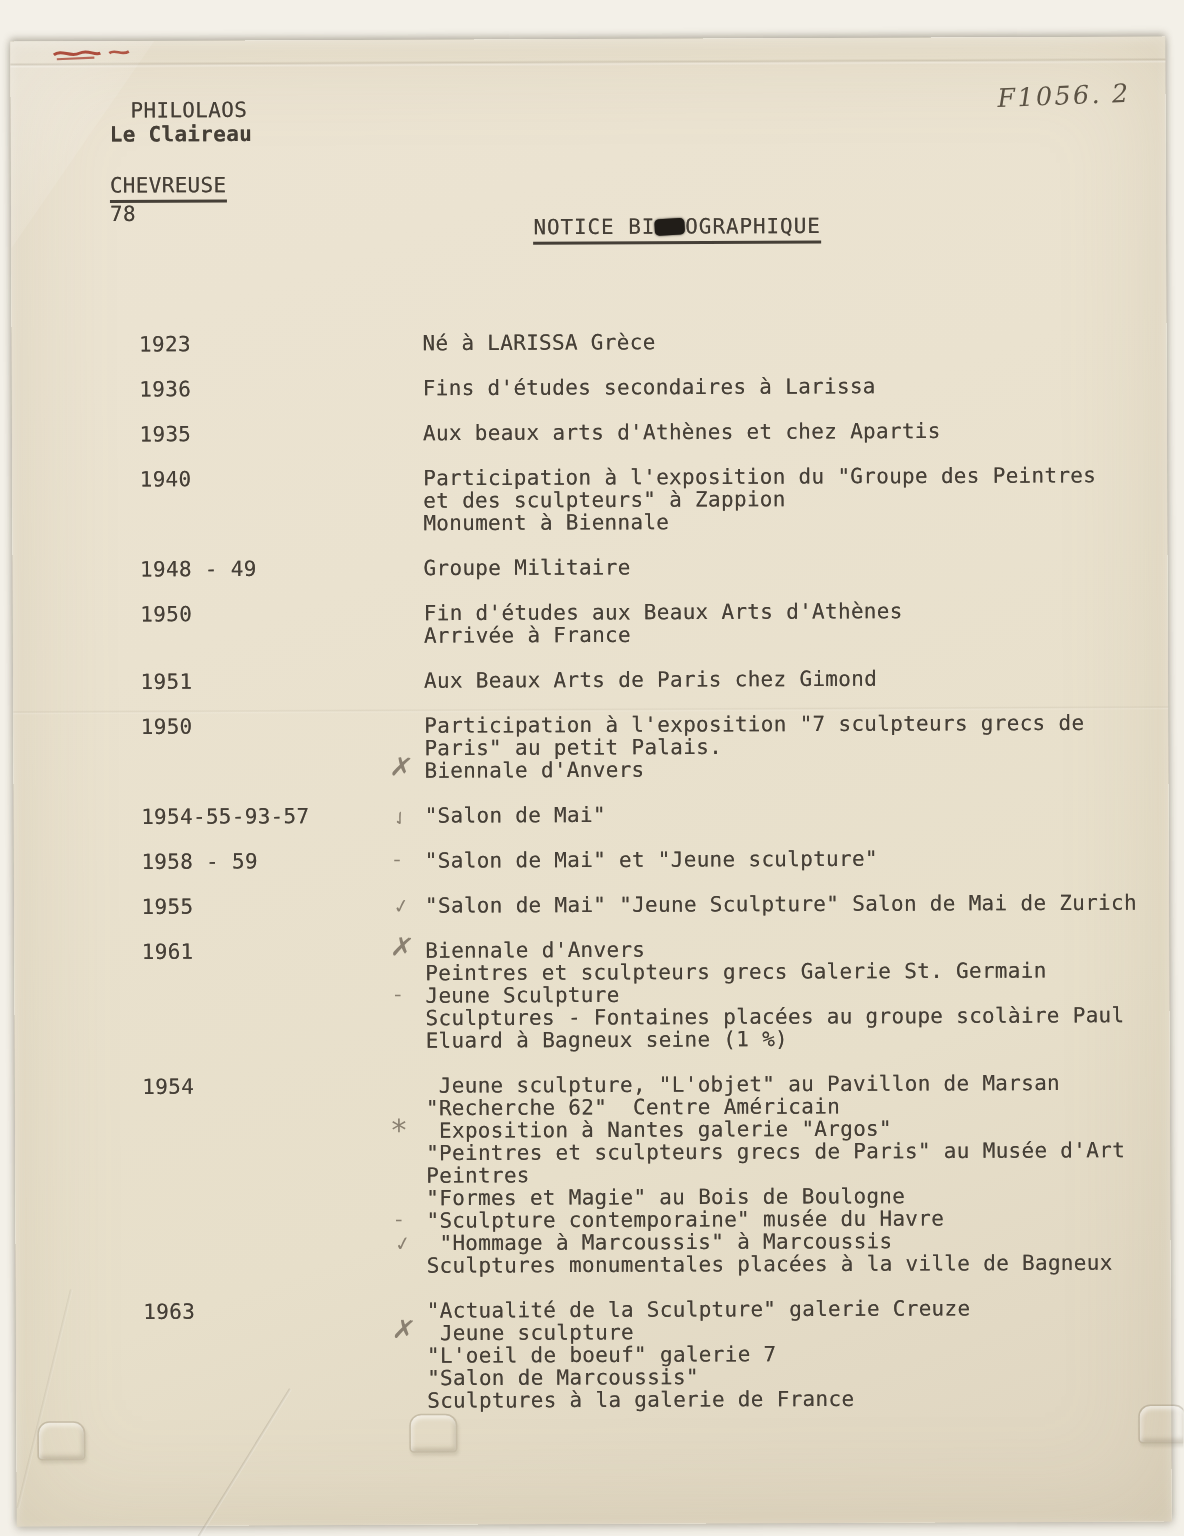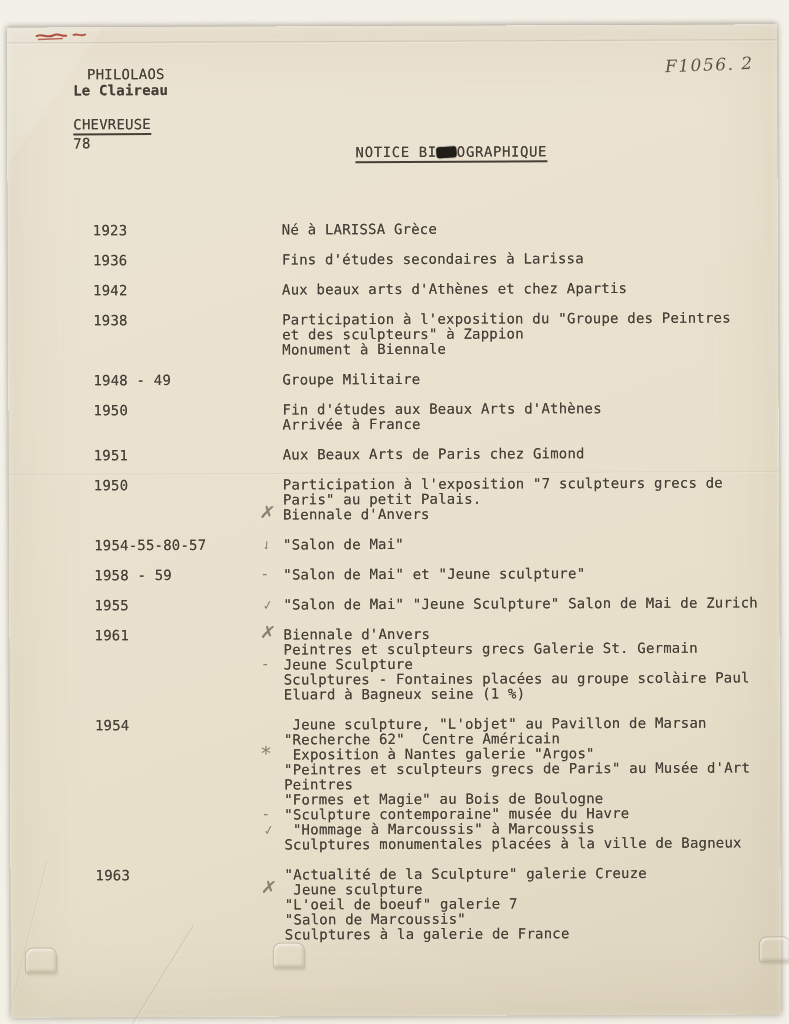--- a/index.html
+++ b/index.html
@@ -106,27 +106,27 @@
             <div class="line"><span>Né à LARISSA Grèce</span></div>
           </div>
         </div>
         <div class="entry">
           <div class="year">1936</div>
           <div class="lines">
             <div class="line"><span>Fins d'études secondaires à Larissa</span></div>
           </div>
         </div>
         <div class="entry">
-          <div class="year">1942</div>
+          <div class="year">1935</div>
           <div class="lines">
             <div class="line"><span>Aux beaux arts d'Athènes et chez Apartis</span></div>
           </div>
         </div>
         <div class="entry">
-          <div class="year">1938</div>
+          <div class="year">1940</div>
           <div class="lines">
             <div class="line"><span>Participation à l'exposition du "Groupe des Peintres</span></div>
             <div class="line"><span>et des sculpteurs" à Zappion</span></div>
             <div class="line"><span>Monument à Biennale</span></div>
           </div>
         </div>
         <div class="entry">
           <div class="year">1948 - 49</div>
           <div class="lines">
             <div class="line"><span>Groupe Militaire</span></div>
@@ -147,21 +147,21 @@
         </div>
         <div class="entry">
           <div class="year">1950</div>
           <div class="lines">
             <div class="line"><span>Participation à l'exposition "7 sculpteurs grecs de</span></div>
             <div class="line"><span>Paris" au petit Palais.</span></div>
             <div class="line"><span class="mark mark-x">✗</span><span>Biennale d'Anvers</span></div>
           </div>
         </div>
         <div class="entry">
-          <div class="year">1954-55-80-57</div>
+          <div class="year">1954-55-93-57</div>
           <div class="lines">
             <div class="line"><span class="mark mark-tick">✓</span><span>"Salon de Mai"</span></div>
           </div>
         </div>
         <div class="entry">
           <div class="year">1958 - 59</div>
           <div class="lines">
             <div class="line"><span class="mark mark-dash">-</span><span>"Salon de Mai" et "Jeune sculpture"</span></div>
           </div>
         </div>

